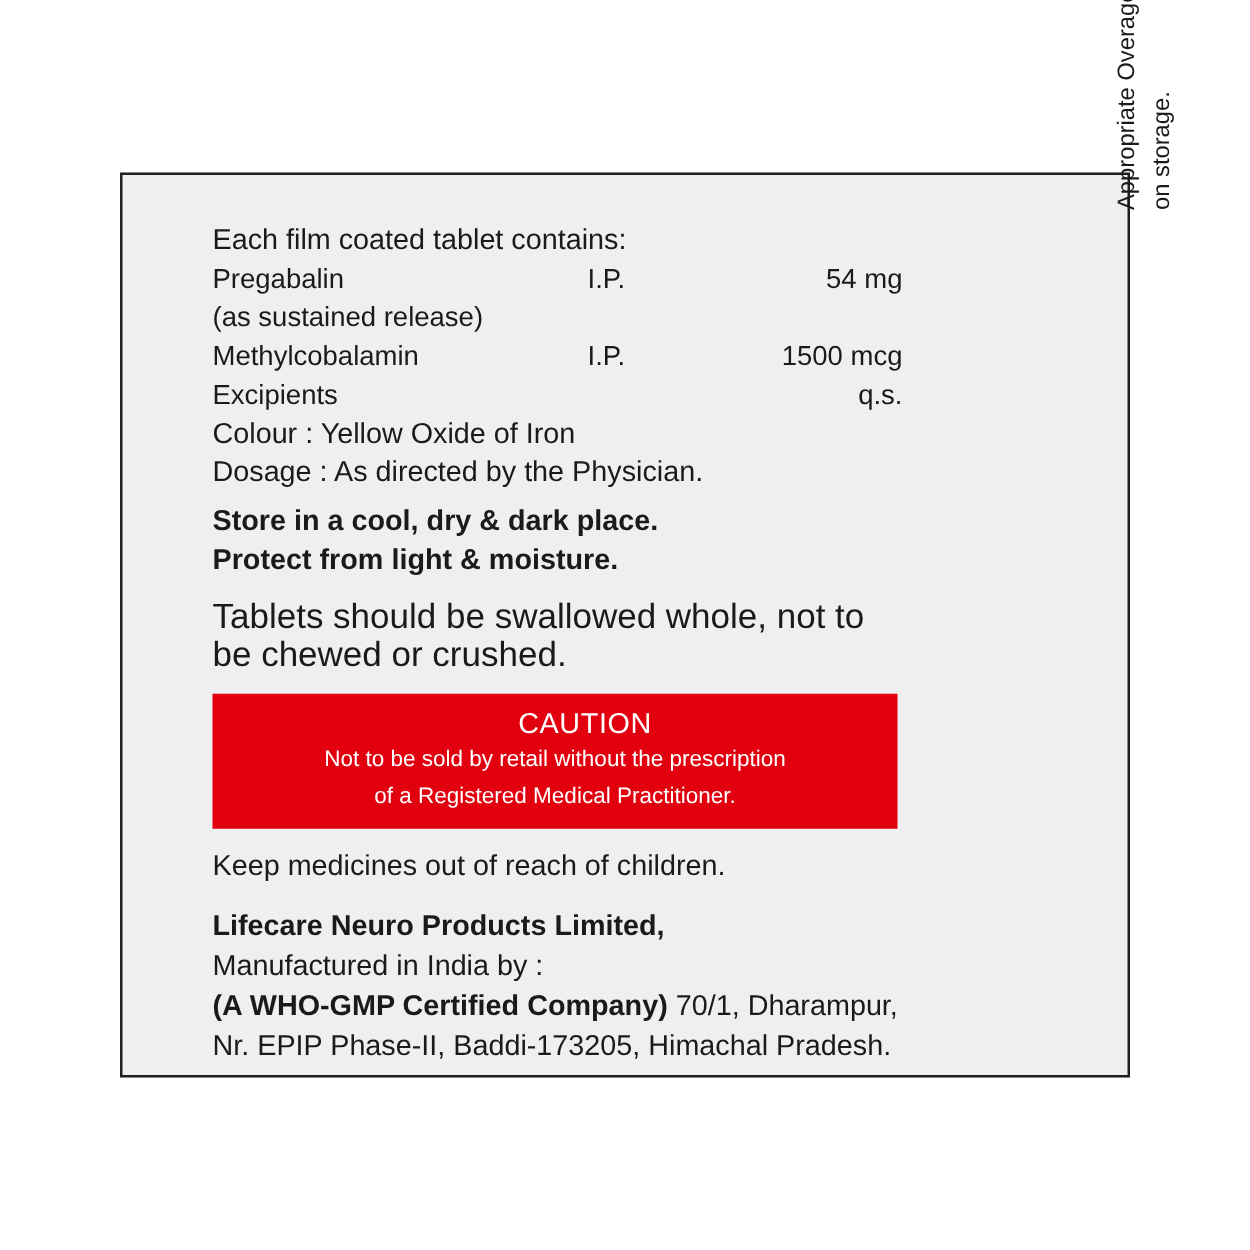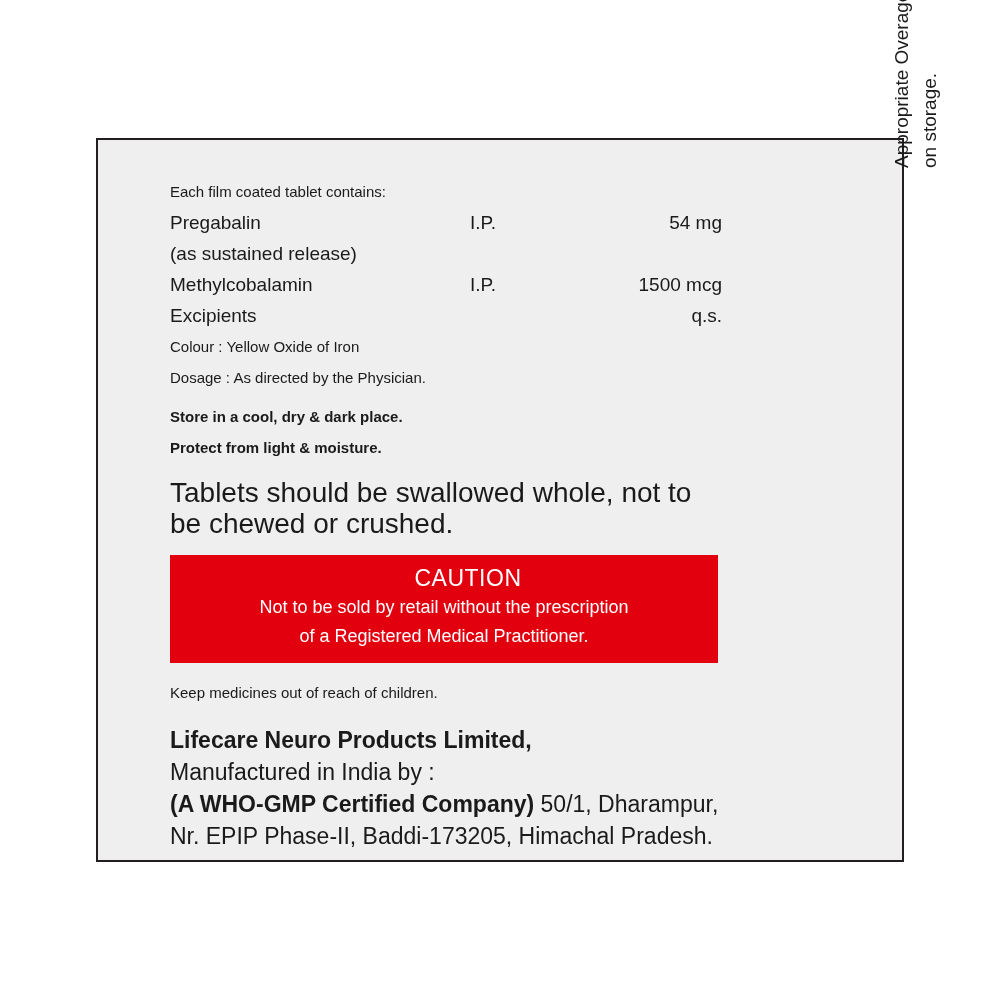--- a/index.html
+++ b/index.html
@@ -30,35 +30,35 @@
 
   
   #main-col {
     position: absolute;
     left: 72px;
     top: 36px;
     width: 552px;
   }
 
   .line {
-    font-size: 15px;
+    font-size: 23px;
     color: #1a1a1a;
     line-height: 31px;
     white-space: nowrap;
   }
 
   .line.bold {
     font-weight: bold;
   }
 
   
   .comp-row {
     display: grid;
     grid-template-columns: 300px 125px 1fr;
-    font-size: 19px;
+    font-size: 22px;
     color: #1a1a1a;
     line-height: 31px;
   }
   .comp-row .c-name { text-align: left; }
   .comp-row .c-ip   { text-align: left; }
   .comp-row .c-val  { text-align: right; }
 
   .gap-sm { height: 8px; }
   .gap-md { height: 14px; }
 
@@ -175,21 +175,21 @@
         <div class="caution-text">of a Registered Medical Practitioner.</div>
       </div>
 
       <div class="gap-md"></div>
 
       <div class="line">Keep medicines out of reach of children.</div>
 
       <div id="mfg-block">
         <div class="mfg-line"><b>Lifecare Neuro Products Limited,</b></div>
         <div class="mfg-line">Manufactured in India by :</div>
-        <div class="mfg-line"><b>(A WHO-GMP Certified Company)</b><span> 50/1, Dharampur,</span></div>
+        <div class="mfg-line"><b>(A WHO-GMP Certified Company)</b><span> 70/1, Dharampur,</span></div>
         <div class="mfg-line">Nr. EPIP Phase-II, Baddi-173205, Himachal Pradesh.</div>
       </div>
 
     </div>
 
     <div id="side-note">
       <div id="side-note-inner">Appropriate Overage of methylcobalamin added to compensate any loss on storage.</div>
     </div>
 
   </div>

